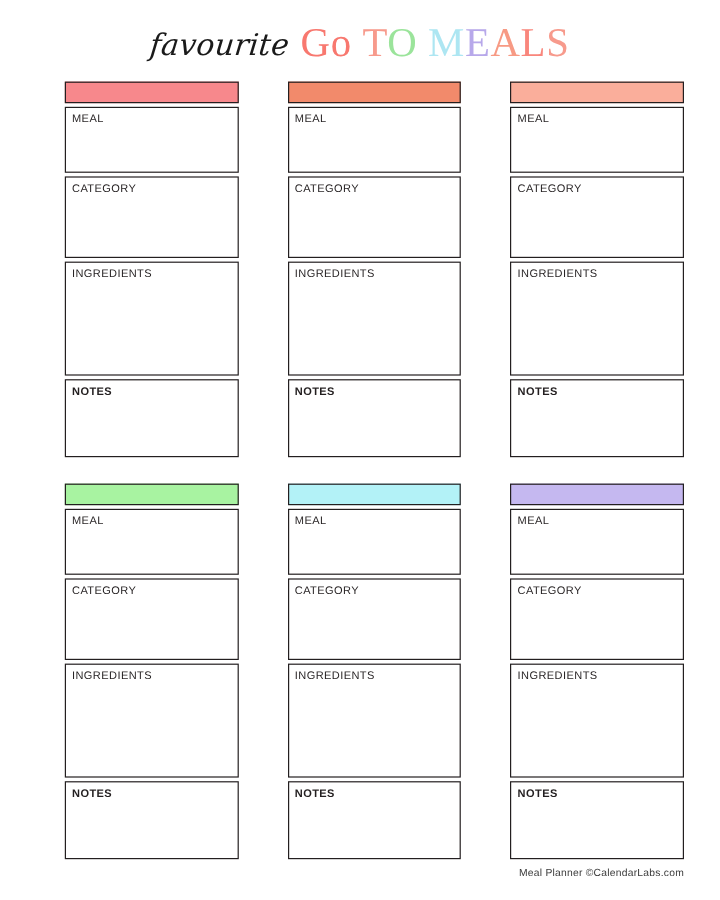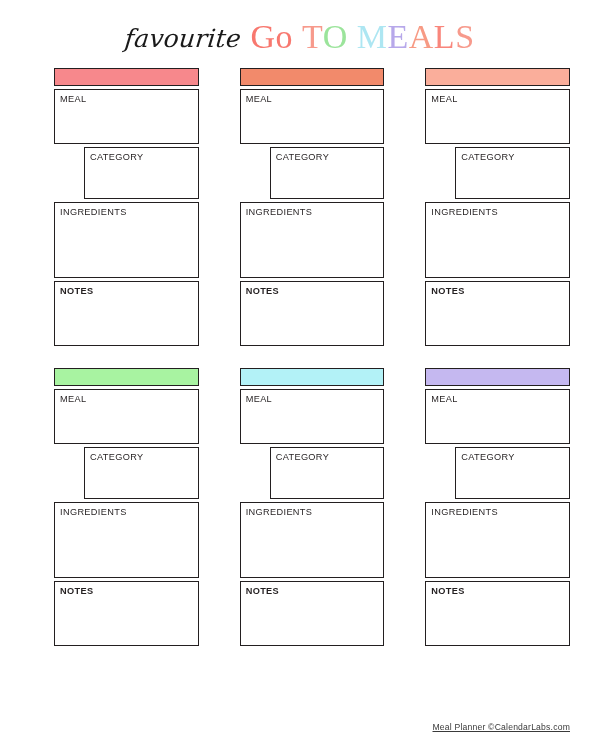--- a/index.html
+++ b/index.html
@@ -80,33 +80,32 @@
     padding: 5px 0 0 5px;
   }
   .field-label {
     font-size: 9.2px;
     letter-spacing: 0.35px;
     color: #231f20;
     line-height: 1;
   }
 
   .field.meal        { height: 55px; }
-  .field.category    { height: 52px; margin-left: 30px; }
-  .field.ingredients { height: 76px; }
+  .field.category    { height: 68px; }
+  .field.ingredients { height: 95px; }
   .field.notes       { height: 65px; font-weight: bold; }
 
   
   .footer {
     position: absolute;
     right: 30px;
     bottom: 18px;
     font-size: 8.6px;
     letter-spacing: 0.2px;
     color: #3a3a3a;
-    text-decoration: underline;
   }
 </style>
 </head>
 <body>
 
 <div class="title-bar">
   <div class="title">
     <span class="title-script">favourite</span>
     <span class="title-main"><span style="color: rgb(248, 120, 111);">G</span><span style="color: rgb(248, 120, 111);">o</span><span class="sp"></span><span style="color: rgb(247, 154, 140);">T</span><span style="color: rgb(155, 228, 155);">O</span><span class="sp"></span><span style="color: rgb(173, 230, 242);">M</span><span style="color: rgb(183, 168, 234);">E</span><span style="color: rgb(247, 154, 132);">A</span><span style="color: rgb(249, 134, 124);">L</span><span style="color: rgb(247, 154, 140);">S</span></span>
   </div>

